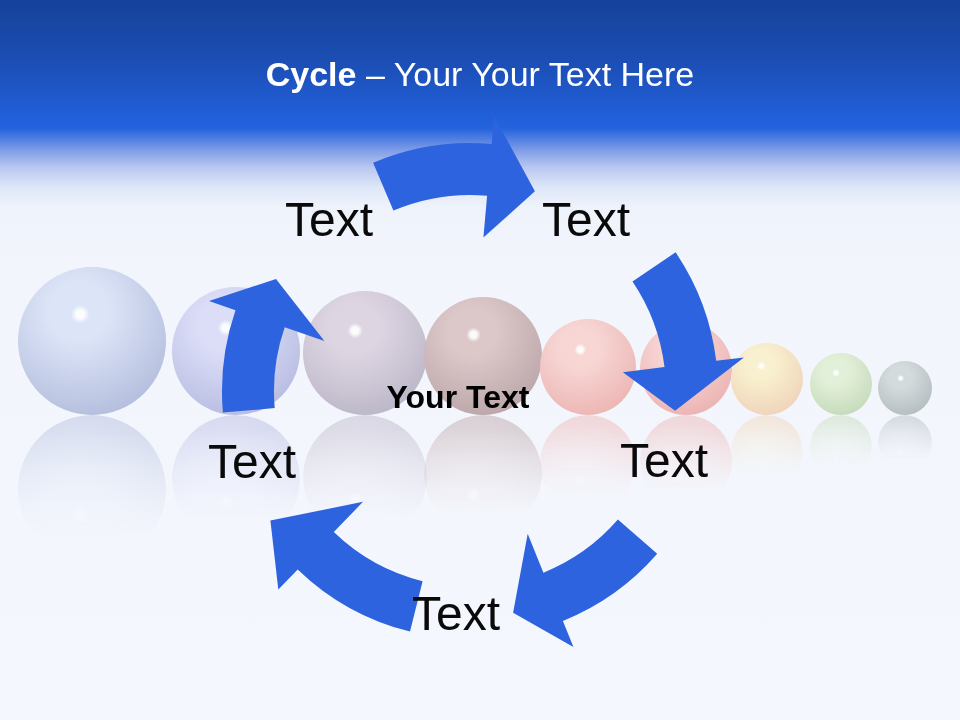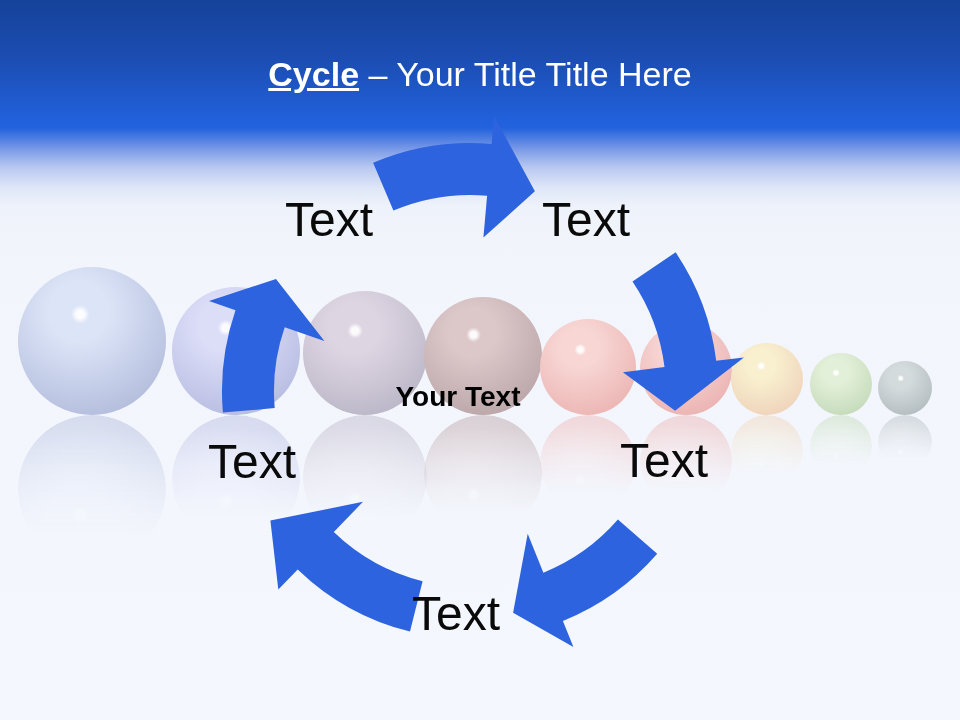--- a/index.html
+++ b/index.html
@@ -19,52 +19,52 @@
       #dfe7f8 188px,
       #eef2fa 206px,
       #f2f5fc 260px,
       #f4f7fd 720px);
   }
   .title{
     position:absolute;top:54px;left:0;width:100%;
     text-align:center;color:#ffffff;font-size:34px;line-height:41px;
     white-space:nowrap;
   }
-  .title .t-bold{font-weight:bold;text-decoration:underline;}
+  .title .t-bold{font-weight:bold;}
   #spheres{position:absolute;left:0;top:0;width:100%;height:100%;}
   .sphere,.sphere-ref{position:absolute;border-radius:50%;}
   .sphere-ref{
     transform:scaleY(-1);
     opacity:.5;
     -webkit-mask-image:linear-gradient(to bottom,rgba(0,0,0,0) 18%,rgba(0,0,0,.95) 88%);
     mask-image:linear-gradient(to bottom,rgba(0,0,0,0) 18%,rgba(0,0,0,.95) 88%);
   }
   #arrow-layer{position:absolute;left:0;top:0;}
   .lbl{
     position:absolute;transform:translate(-50%,-50%);
     font-size:48px;color:#0a0a0a;white-space:nowrap;line-height:1;
   }
   .lbl-tl{left:329px;top:220px;}
   .lbl-tr{left:586px;top:220px;}
   .lbl-mr{left:664px;top:461px;}
   .lbl-b {left:456px;top:614px;}
   .lbl-ml{left:252px;top:462px;}
   .center-lbl{
     position:absolute;left:458px;top:397px;transform:translate(-50%,-50%);
-    text-align:center;font-size:28px;font-weight:bold;color:#000000;
+    text-align:center;font-size:32px;font-weight:bold;color:#000000;
     line-height:58px;white-space:nowrap;
   }
 </style>
 </head>
 <body>
 
 <div class="slide">
 
   <div class="title">
-    <span class="t-bold">Cycle</span><span class="t-rest"> – Your Title Title Here</span>
+    <span class="t-bold">Cycle</span><span class="t-rest"> – Your Your Text Here</span>
   </div>
 
   <div id="spheres">
       <div class="sphere" style="left: 18px; top: 267px; width: 148px; height: 148px; background: radial-gradient(circle at 42% 32%, rgba(255, 255, 255, 0.91) 0%, rgba(255, 255, 255, 0.91) 3%, rgba(255, 255, 255, 0) 7%), radial-gradient(circle at 41% 30%, rgb(220, 228, 247) 0%, rgb(220, 228, 247) 22%, rgb(169, 180, 214) 96%);"></div>
       <div class="sphere-ref" style="left: 18px; top: 415px; width: 148px; height: 148px; background: radial-gradient(circle at 42% 32%, rgba(255, 255, 255, 0.91) 0%, rgba(255, 255, 255, 0.91) 3%, rgba(255, 255, 255, 0) 7%), radial-gradient(circle at 41% 30%, rgb(220, 228, 247) 0%, rgb(220, 228, 247) 22%, rgb(169, 180, 214) 96%);"></div>
       <div class="sphere" style="left: 172px; top: 287px; width: 128px; height: 128px; background: radial-gradient(circle at 42% 32%, rgba(255, 255, 255, 0.91) 0%, rgba(255, 255, 255, 0.91) 3%, rgba(255, 255, 255, 0) 7%), radial-gradient(circle at 41% 30%, rgb(220, 222, 248) 0%, rgb(220, 222, 248) 22%, rgb(174, 179, 219) 96%);"></div>
       <div class="sphere-ref" style="left: 172px; top: 415px; width: 128px; height: 128px; background: radial-gradient(circle at 42% 32%, rgba(255, 255, 255, 0.91) 0%, rgba(255, 255, 255, 0.91) 3%, rgba(255, 255, 255, 0) 7%), radial-gradient(circle at 41% 30%, rgb(220, 222, 248) 0%, rgb(220, 222, 248) 22%, rgb(174, 179, 219) 96%);"></div>
       <div class="sphere" style="left: 303px; top: 291px; width: 124px; height: 124px; background: radial-gradient(circle at 42% 32%, rgba(255, 255, 255, 0.91) 0%, rgba(255, 255, 255, 0.91) 3%, rgba(255, 255, 255, 0) 7%), radial-gradient(circle at 41% 30%, rgb(222, 213, 226) 0%, rgb(222, 213, 226) 22%, rgb(178, 175, 193) 96%);"></div>
       <div class="sphere-ref" style="left: 303px; top: 415px; width: 124px; height: 124px; background: radial-gradient(circle at 42% 32%, rgba(255, 255, 255, 0.91) 0%, rgba(255, 255, 255, 0.91) 3%, rgba(255, 255, 255, 0) 7%), radial-gradient(circle at 41% 30%, rgb(222, 213, 226) 0%, rgb(222, 213, 226) 22%, rgb(178, 175, 193) 96%);"></div>
       <div class="sphere" style="left: 424px; top: 297px; width: 118px; height: 118px; background: radial-gradient(circle at 42% 32%, rgba(255, 255, 255, 0.91) 0%, rgba(255, 255, 255, 0.91) 3%, rgba(255, 255, 255, 0) 7%), radial-gradient(circle at 41% 30%, rgb(220, 199, 201) 0%, rgb(220, 199, 201) 22%, rgb(178, 157, 160) 96%);"></div>

